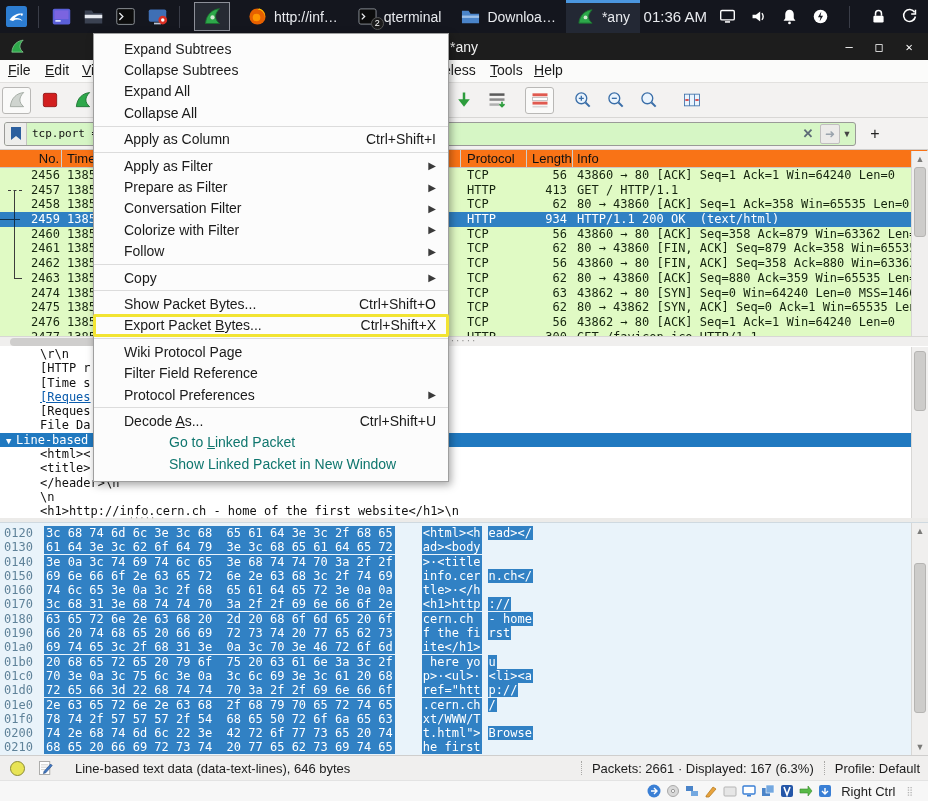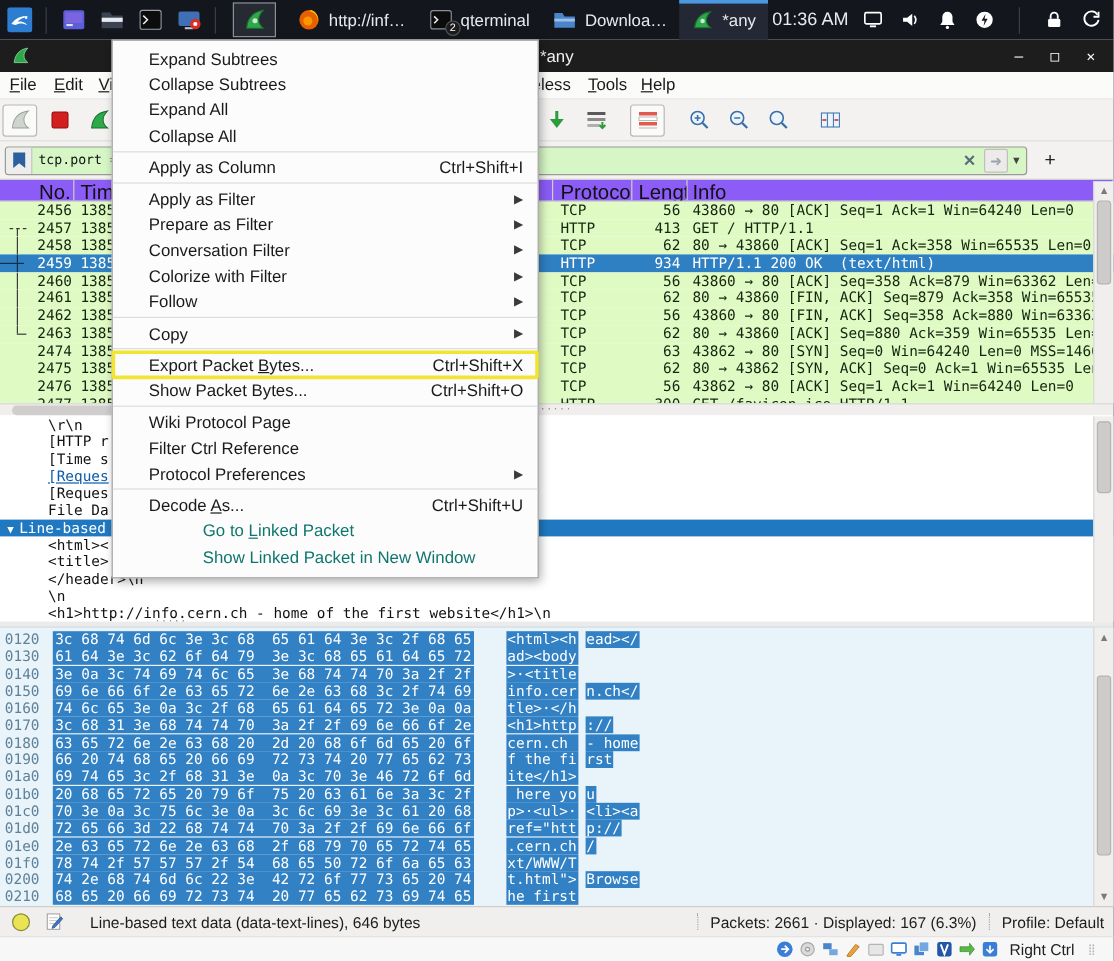--- a/index.html
+++ b/index.html
@@ -48,21 +48,21 @@
   #bookmark-zone { width:22px; height:100%; background:#ededEB; border-right:1px solid #c4c3c1; display:flex; align-items:center; justify-content:center; }
   #filter-value { font-family:"DejaVu Sans Mono",monospace; font-size:11px; color:#111; padding-left:5px; white-space:pre; }
   .fctl { display:flex; align-items:center; justify-content:center; color:#5d6b77; }
   #filter-clear { width:20px; font-size:13px; font-weight:bold; margin-left:-58px; z-index:1;}
   #filter-apply { width:20px; height:20px; border:1px solid #c0bfbe; background:#eceBe9; color:#9aa4ad; font-size:12px; border-radius:2px; margin-left:2px; z-index:1;}
   #filter-drop { width:14px; font-size:9px; color:#444; z-index:1;}
   #filter-add { width:22px; height:22px; font-size:16px; color:#222; margin-left:10px; }
 
   
   #packetlist { position:absolute; left:0; top:150px; width:928px; height:186px; background:#fff; overflow:hidden; }
-  #pl-header { display:flex; height:18px; background:#8b5cf6; border-bottom:1px solid #c9c8c6; font-size:17px; color:#111; }
+  #pl-header { display:flex; height:18px; background:#f97316; border-bottom:1px solid #c9c8c6; font-size:13px; color:#111; }
   .pl-h { border-right:1px solid #cfcecc; padding:1px 0 0 5px; overflow:hidden; white-space:nowrap; flex:none; }
   .pl-row { display:flex; height:14.7px; background:#e0fac4; font-family:"DejaVu Sans Mono",monospace; font-size:12px; color:#15250f; white-space:pre; position:relative; }
   .pl-row.selected { background:#2f80c3; color:#fff; }
   .plc { flex:none; overflow:hidden; }
   .c-no { width:62px; text-align:right; padding-right:2px; position:relative; }
   .c-time { width:399px; padding-left:5px; }
   .c-proto { width:66px; padding-left:6px; }
   .c-len { width:46px; text-align:right; padding-right:6px; }
   .c-info { flex:1 1 auto; padding-left:4px; }
   .gut { position:absolute; left:6px; top:0; width:24px; height:100%; }
@@ -516,34 +516,34 @@
       <div class="mi">
         <span class="lbl">Follow</span>
         <span class="sub">▶</span>
       </div>
       <div class="msep"></div>
       <div class="mi">
         <span class="lbl">Copy</span>
         <span class="sub">▶</span>
       </div>
       <div class="msep"></div>
+      <div class="mi">
+        <span class="lbl">Show Packet Bytes...</span>
+        <span class="short">Ctrl+Shift+O</span>
+      </div>
       <div class="mi hl">
         <span class="lbl"><span>Export Packet </span><span class="key">B</span><span>ytes...</span></span>
         <span class="short">Ctrl+Shift+X</span>
       </div>
-      <div class="mi">
-        <span class="lbl">Show Packet Bytes...</span>
-        <span class="short">Ctrl+Shift+O</span>
-      </div>
       <div class="msep"></div>
       <div class="mi">
         <span class="lbl">Wiki Protocol Page</span>
       </div>
       <div class="mi">
-        <span class="lbl">Filter Ctrl Reference</span>
+        <span class="lbl">Filter Field Reference</span>
       </div>
       <div class="mi">
         <span class="lbl">Protocol Preferences</span>
         <span class="sub">▶</span>
       </div>
       <div class="msep"></div>
       <div class="mi">
         <span class="lbl"><span>Decode </span><span class="key">A</span><span>s...</span></span>
         <span class="short">Ctrl+Shift+U</span>
       </div>

